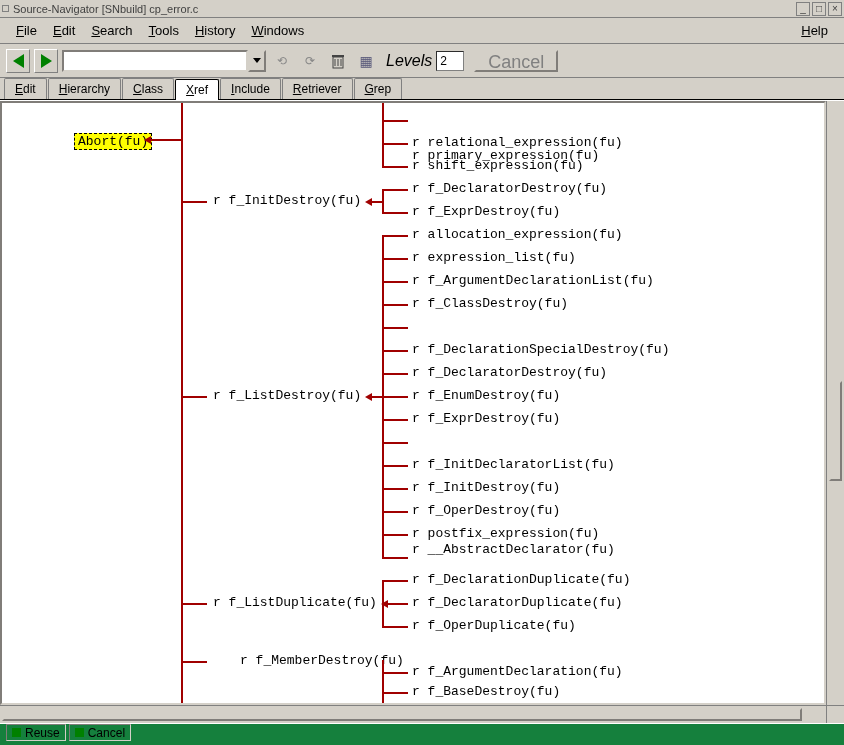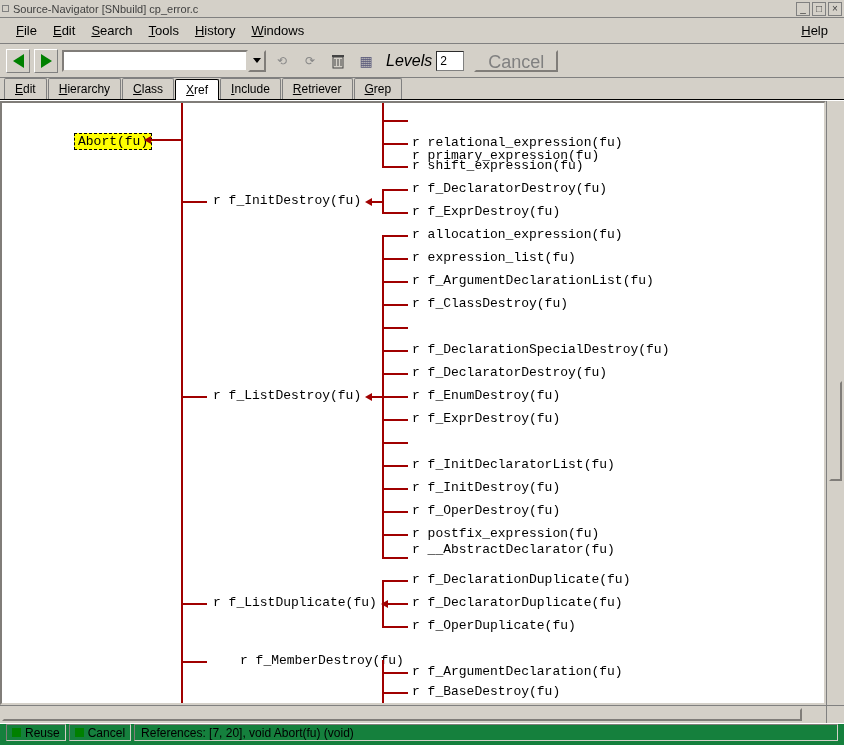--- a/index.html
+++ b/index.html
@@ -407,14 +407,13 @@
 
 <div class="statusbar">
   <div class="status-cell">
     <div class="sq"></div>
     <span>Reuse</span>
   </div>
   <div class="status-cell">
     <div class="sq"></div>
     <span>Cancel</span>
   </div>
-  <div class="status-text">References: [7, 20], void  Abort(fu) (void)</div>
 </div>
 
 </body></html>

